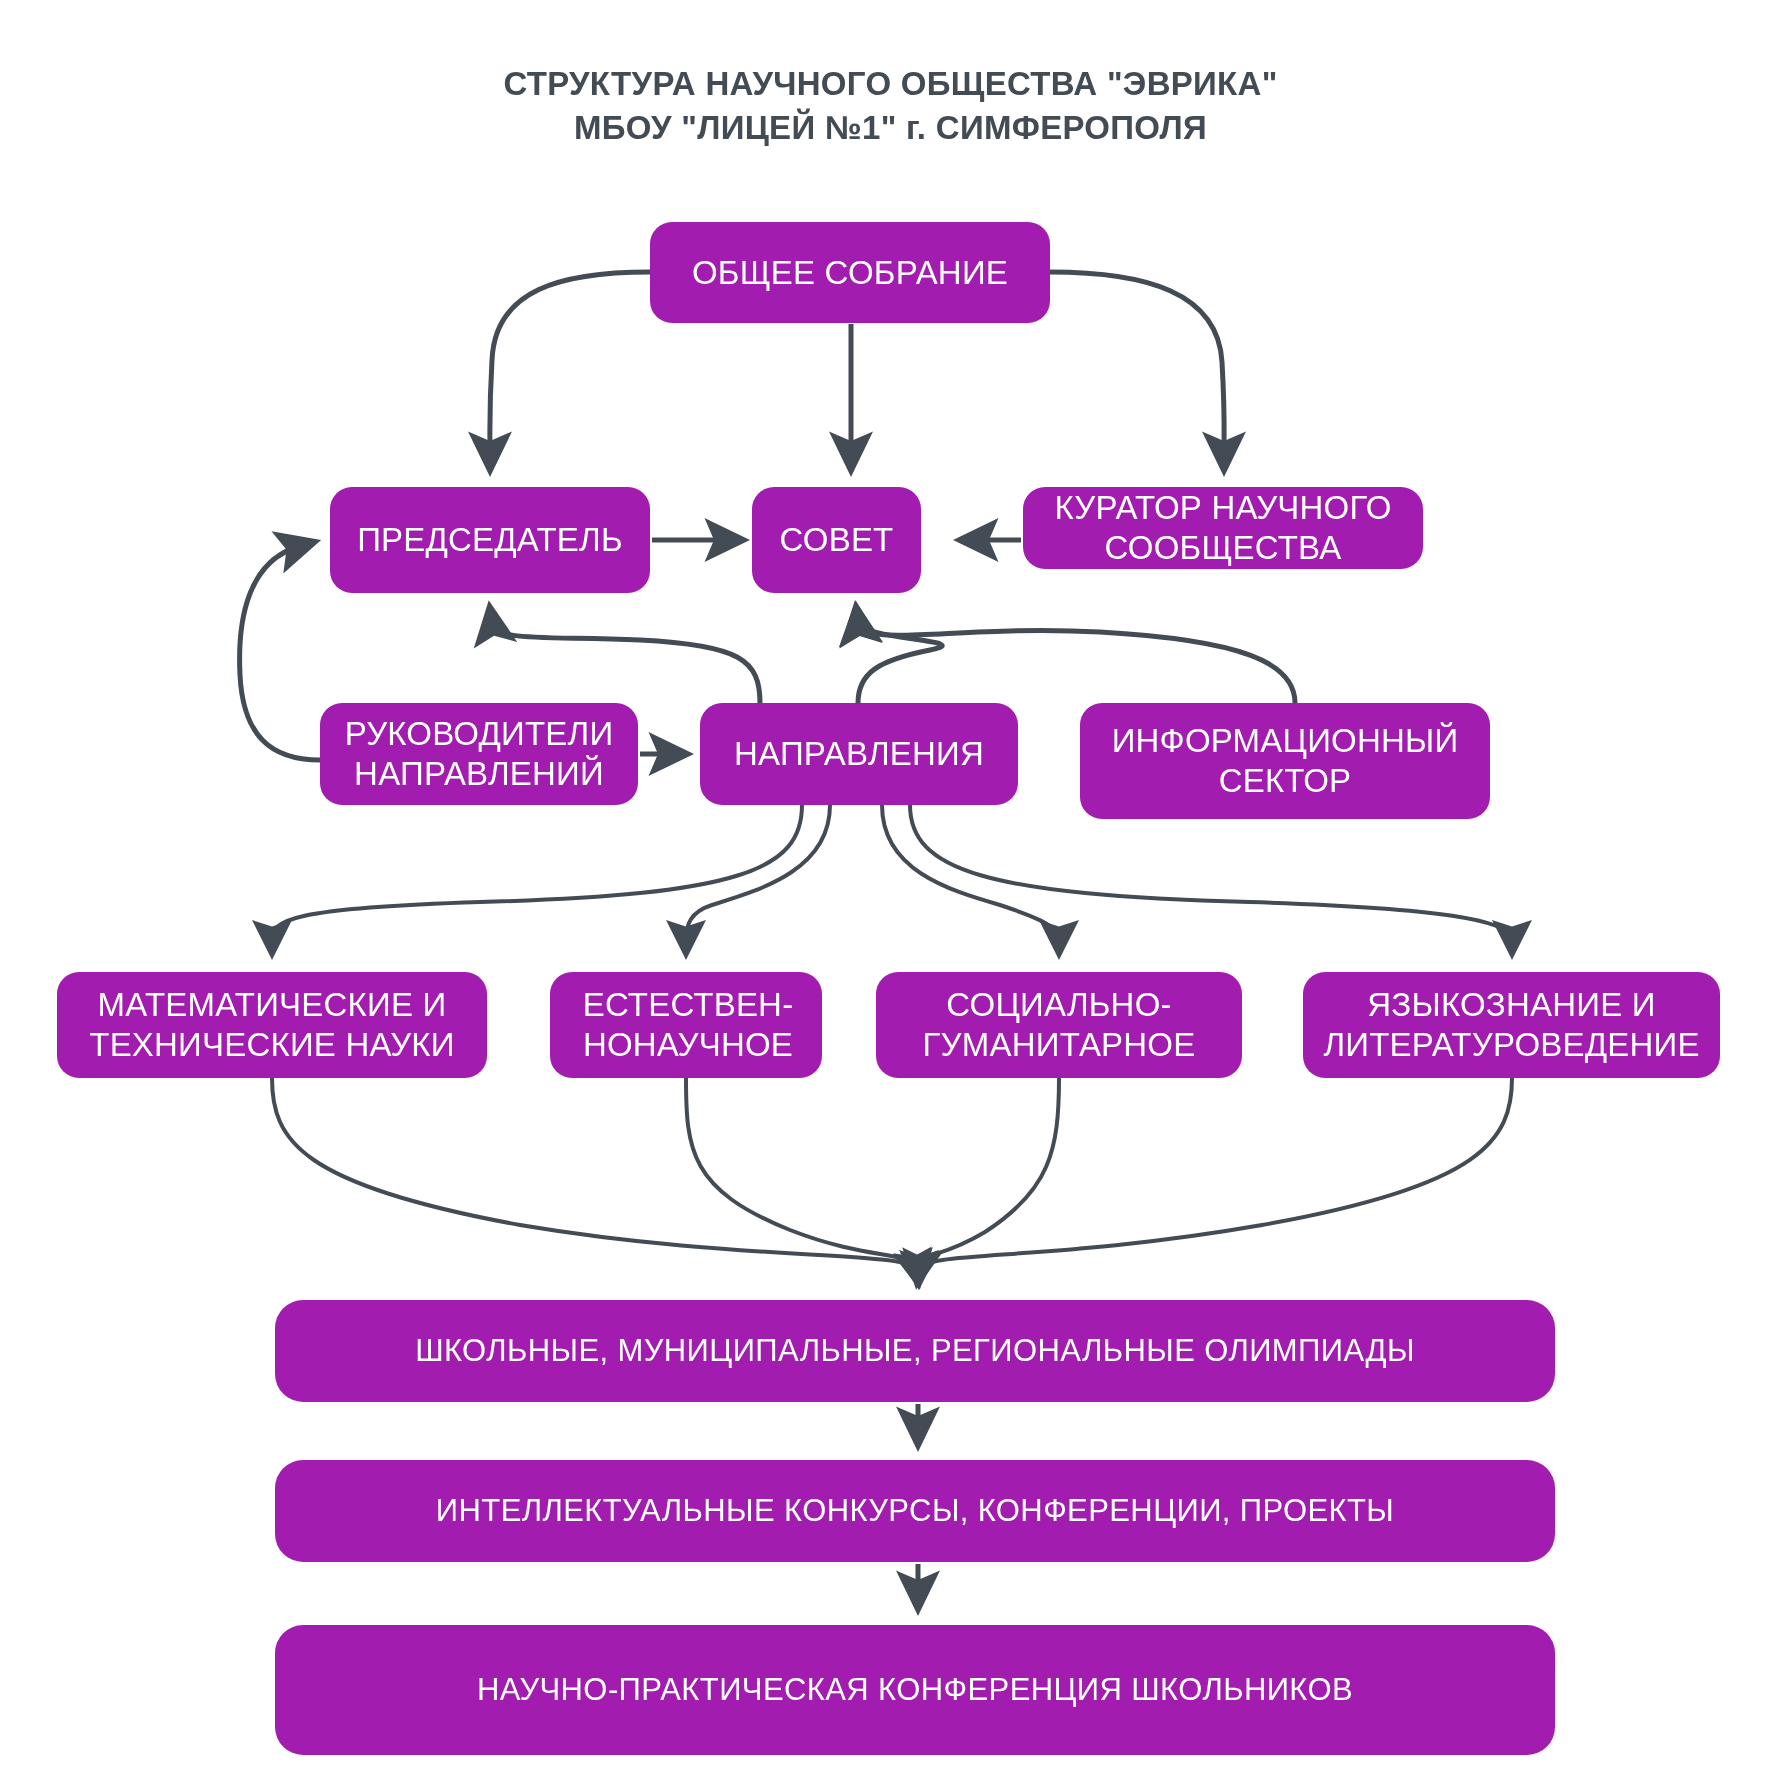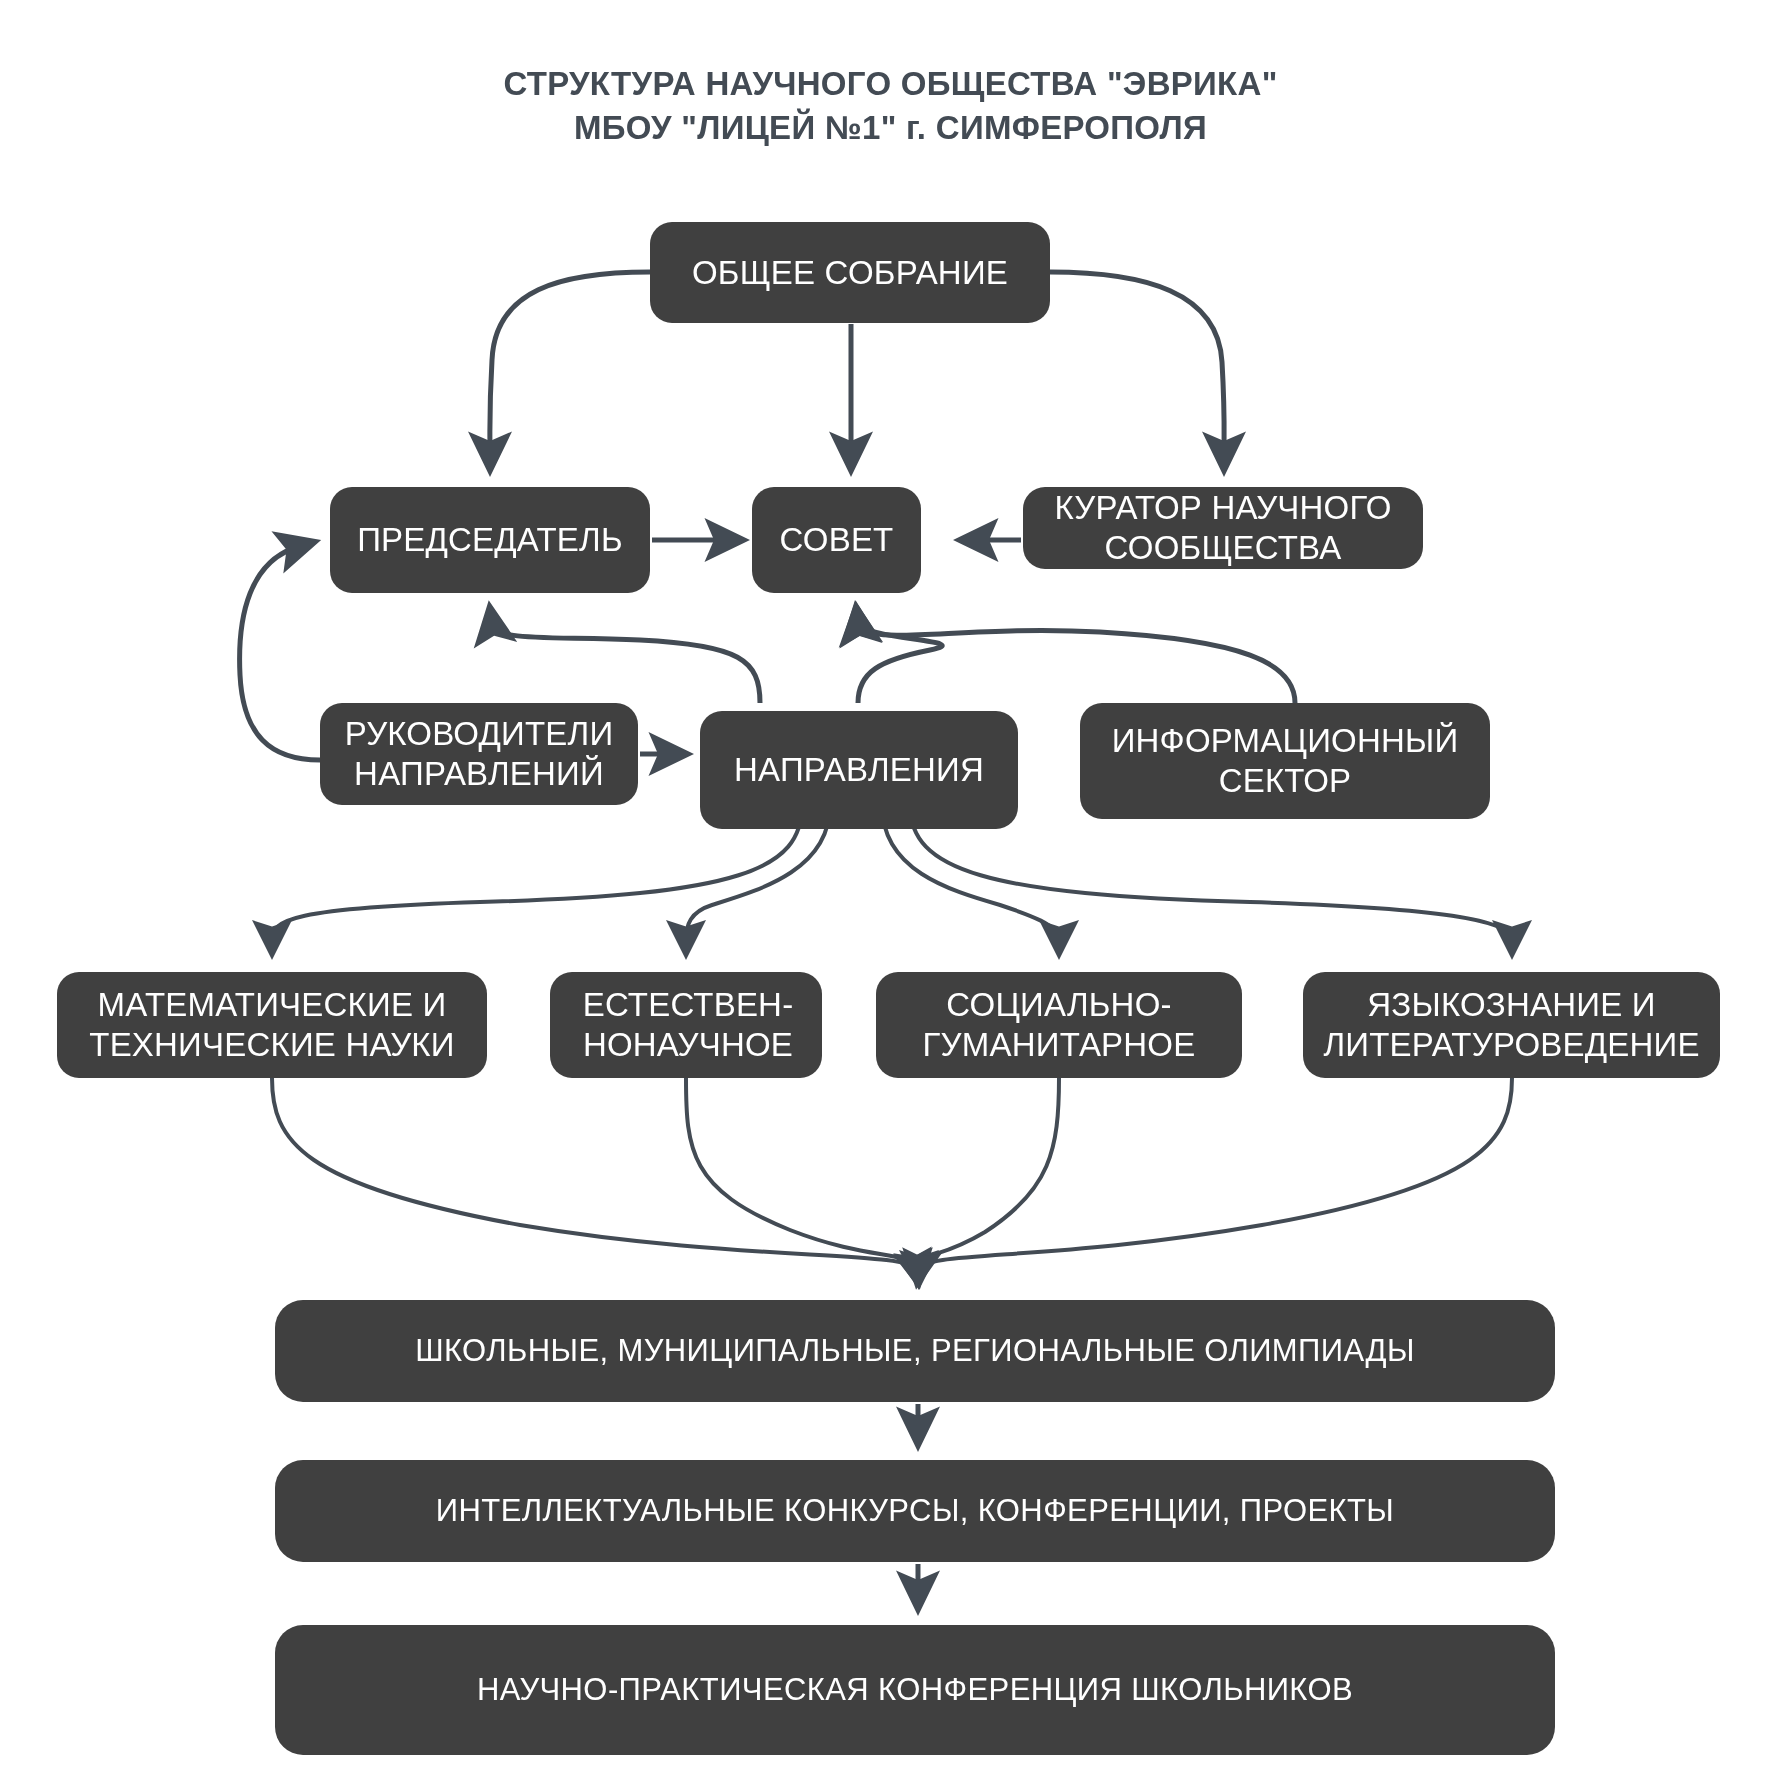--- a/index.html
+++ b/index.html
@@ -46,21 +46,21 @@
     color: #434b54;
     font-weight: bold;
     font-size: 33px;
     line-height: 44px;
     letter-spacing: 0.3px;
   }
   .title-block .tline { display: block; }
   .node {
     position: absolute;
     box-sizing: border-box;
-    background: #404040;
+    background: #a21caf;
     color: #ffffff;
     border-radius: 22px;
     display: flex;
     align-items: center;
     justify-content: center;
     text-align: center;
     font-size: 33px;
     line-height: 40px;
     padding: 4px 12px;
     letter-spacing: 0.2px;
@@ -70,21 +70,21 @@
     border-radius: 28px;
     font-size: 31px;
     letter-spacing: 0.4px;
   }
   
   #n-assembly   { left: 650px;  top: 222px;  width: 400px; height: 101px; }
   #n-chairman   { left: 330px;  top: 487px;  width: 320px; height: 106px; }
   #n-council    { left: 752px;  top: 487px;  width: 169px; height: 106px; }
   #n-curator    { left: 1023px; top: 487px;  width: 400px; height: 82px; }
   #n-heads      { left: 320px;  top: 703px;  width: 318px; height: 102px; }
-  #n-directions { left: 700px;  top: 703px;  width: 318px; height: 118px; margin-top: 8px; }
+  #n-directions { left: 700px;  top: 703px;  width: 318px; height: 102px; }
   #n-infosector { left: 1080px; top: 703px;  width: 410px; height: 116px; }
   #n-dir-math   { left: 57px;   top: 972px;  width: 430px; height: 106px; }
   #n-dir-nat    { left: 550px;  top: 972px;  width: 272px; height: 106px; padding-left: 16px; }
   #n-dir-soc    { left: 876px;  top: 972px;  width: 366px; height: 106px; }
   #n-dir-lang   { left: 1303px; top: 972px;  width: 417px; height: 106px; }
   #n-olympiads  { left: 275px;  top: 1300px; width: 1280px; height: 102px; }
   #n-contests   { left: 275px;  top: 1460px; width: 1280px; height: 102px; }
   #n-conference { left: 275px;  top: 1625px; width: 1280px; height: 130px; }
 </style>
 </head>

